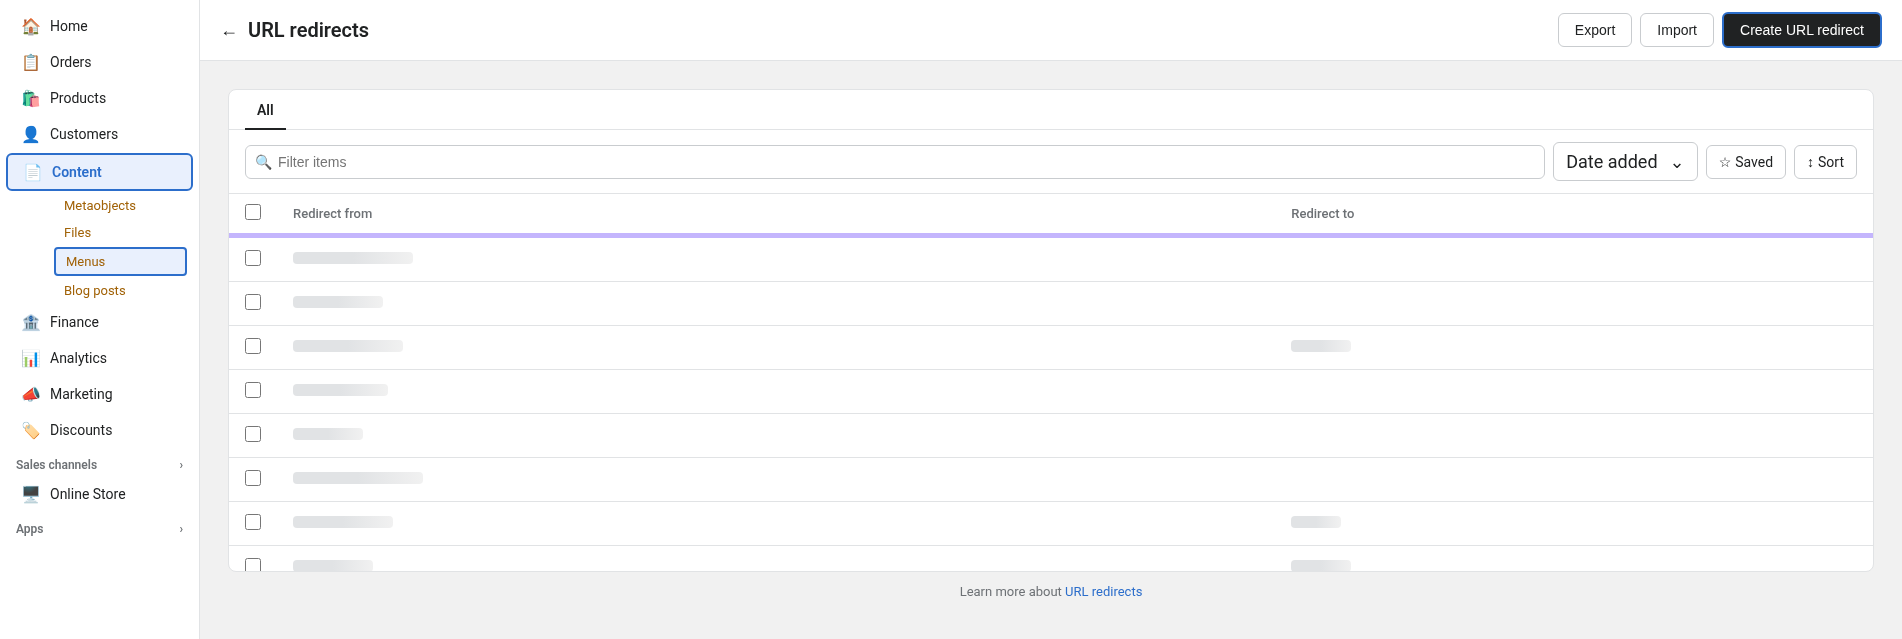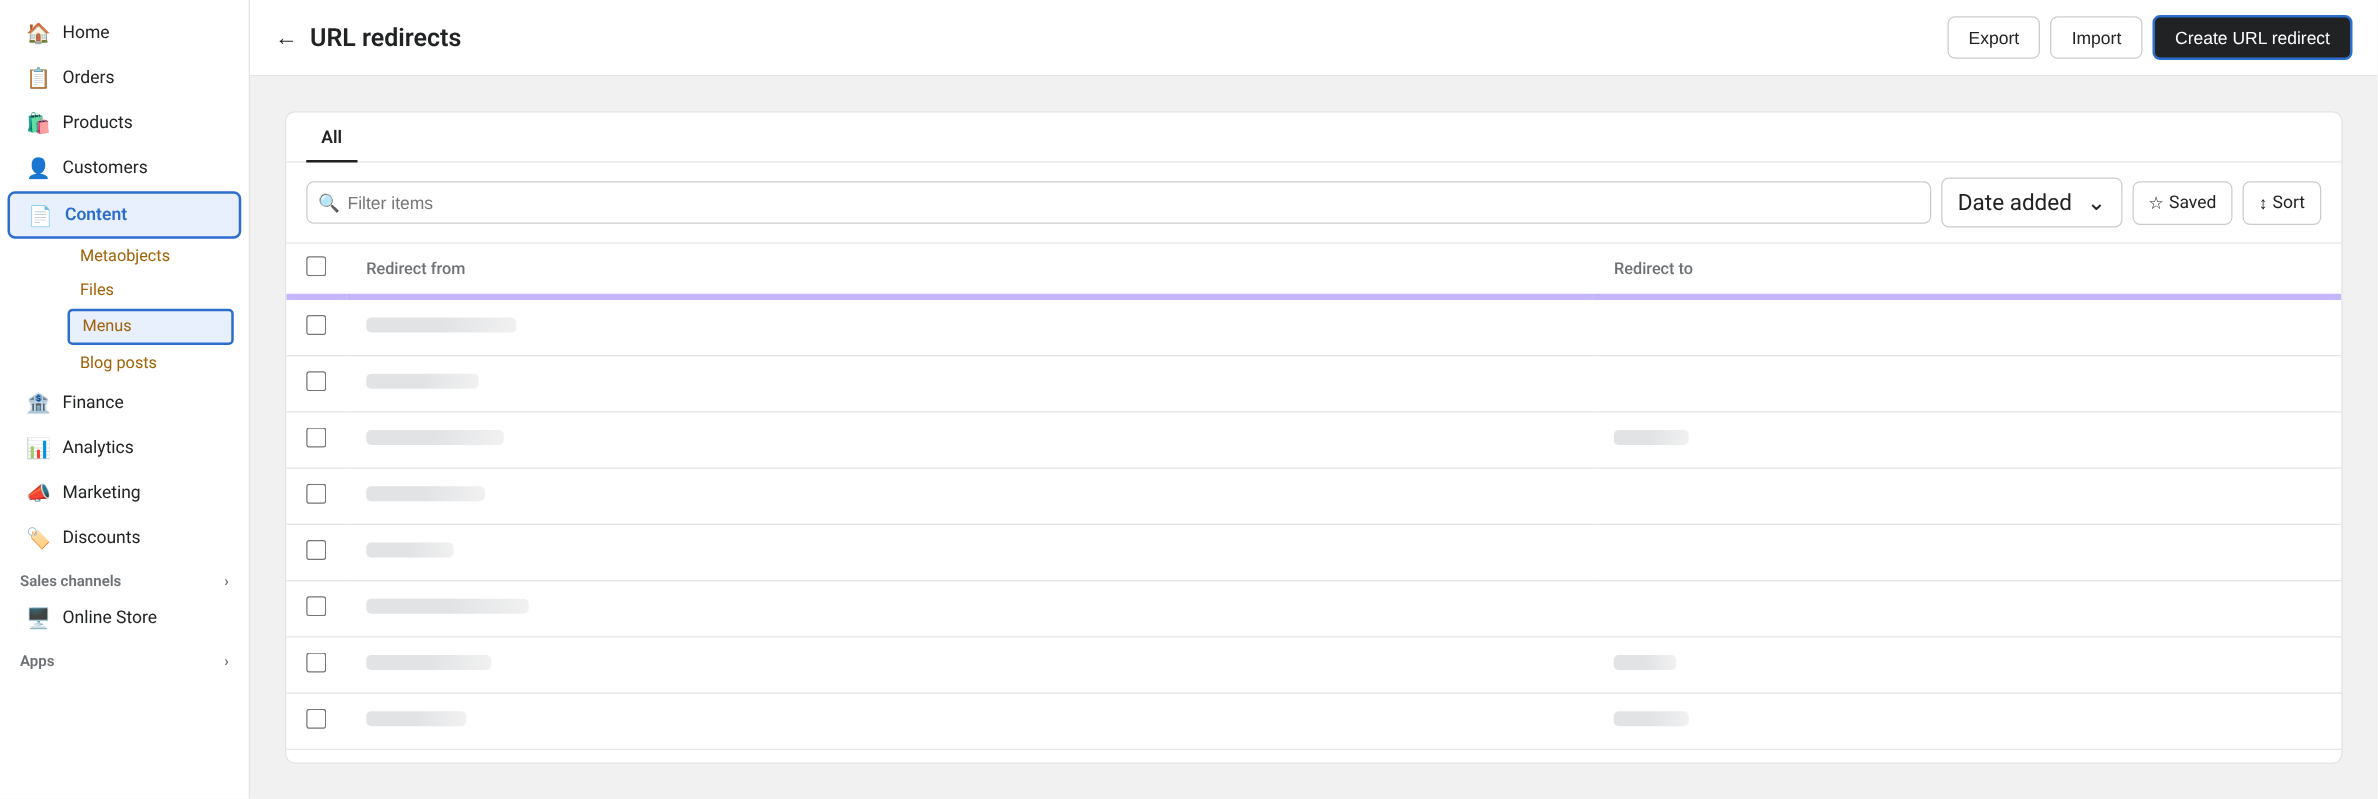--- a/index.html
+++ b/index.html
@@ -426,14 +426,17 @@
             <tr>
               <td><input type="checkbox" style=""></td>
               <td><span class="skeleton" style="width: 115px;"></span></td>
               <td><span class="skeleton" style="width: 65px;"></span></td>
             </tr>
           </tbody>
       </table>
 
     </div>
 
+    <div class="footer">
+      <span>Learn more about </span><a href="#" id="footer-link">URL redirects</a>
+    </div>
   </div>
 </div>
 
 </body></html>

